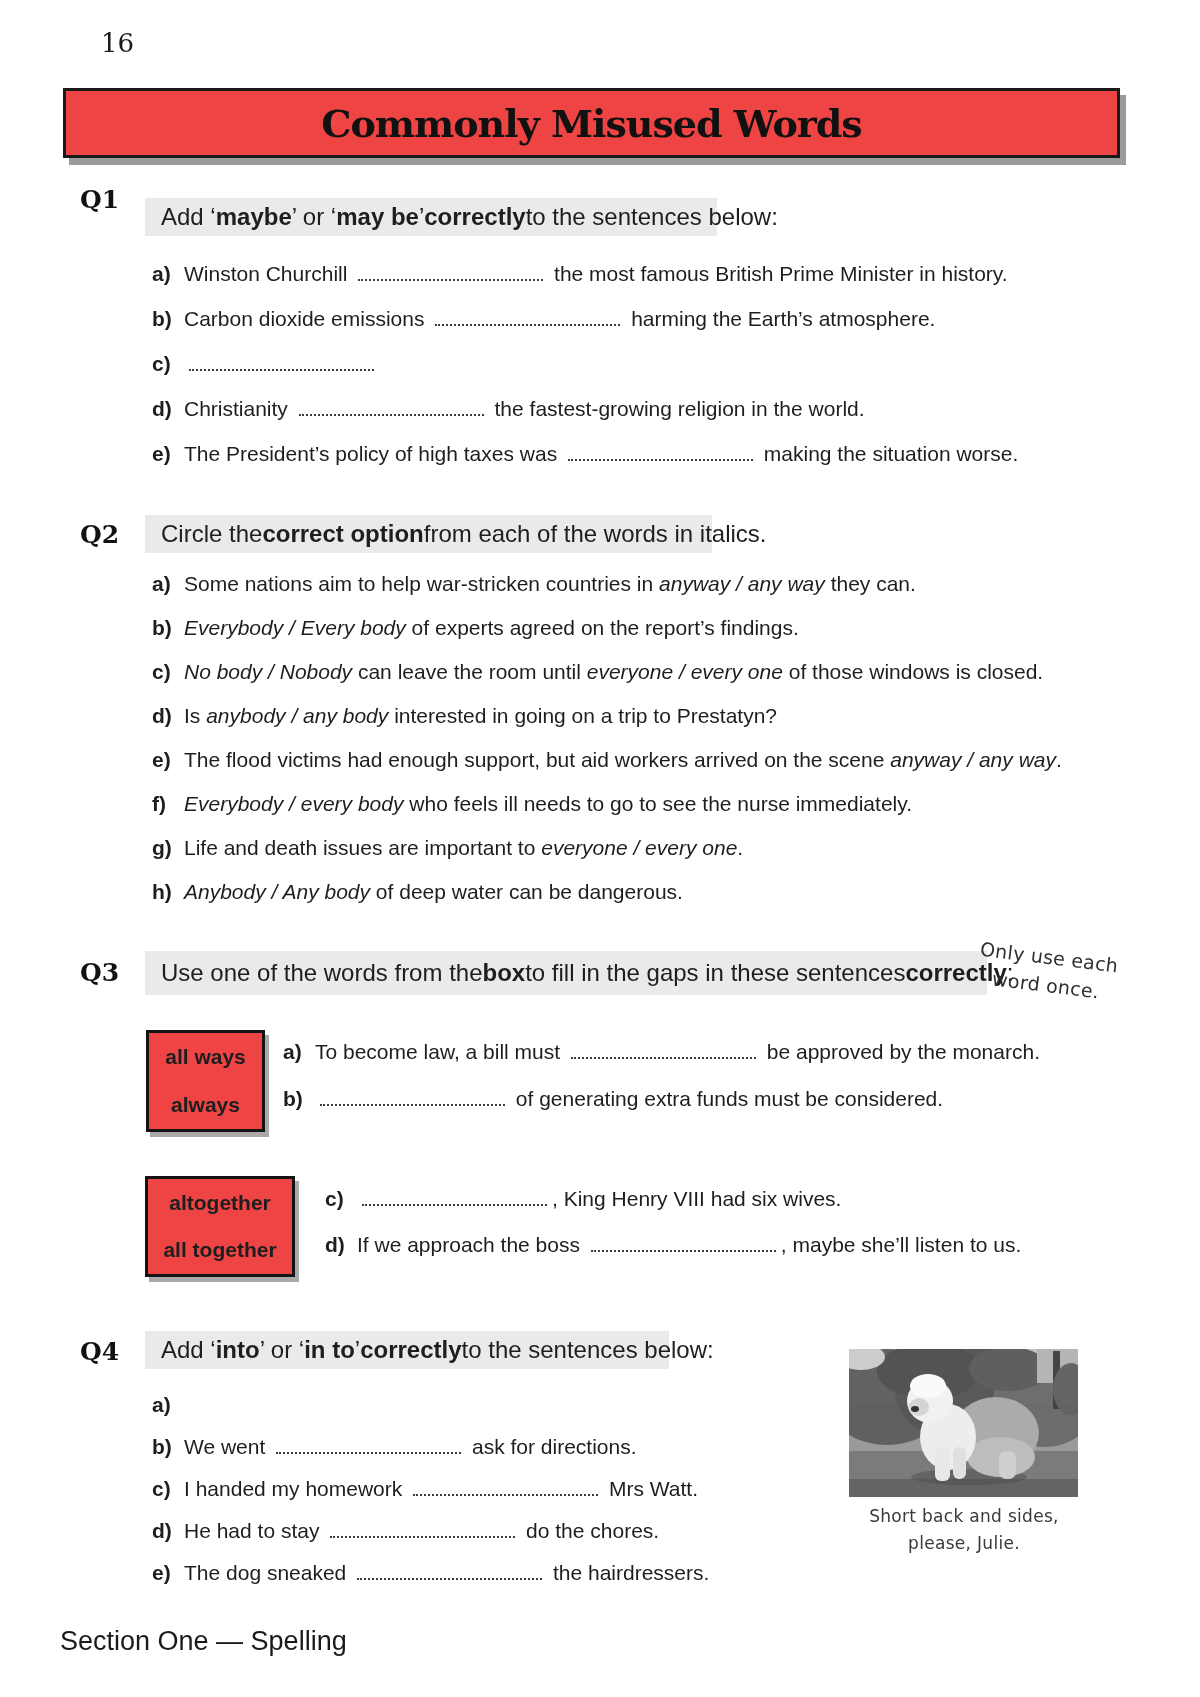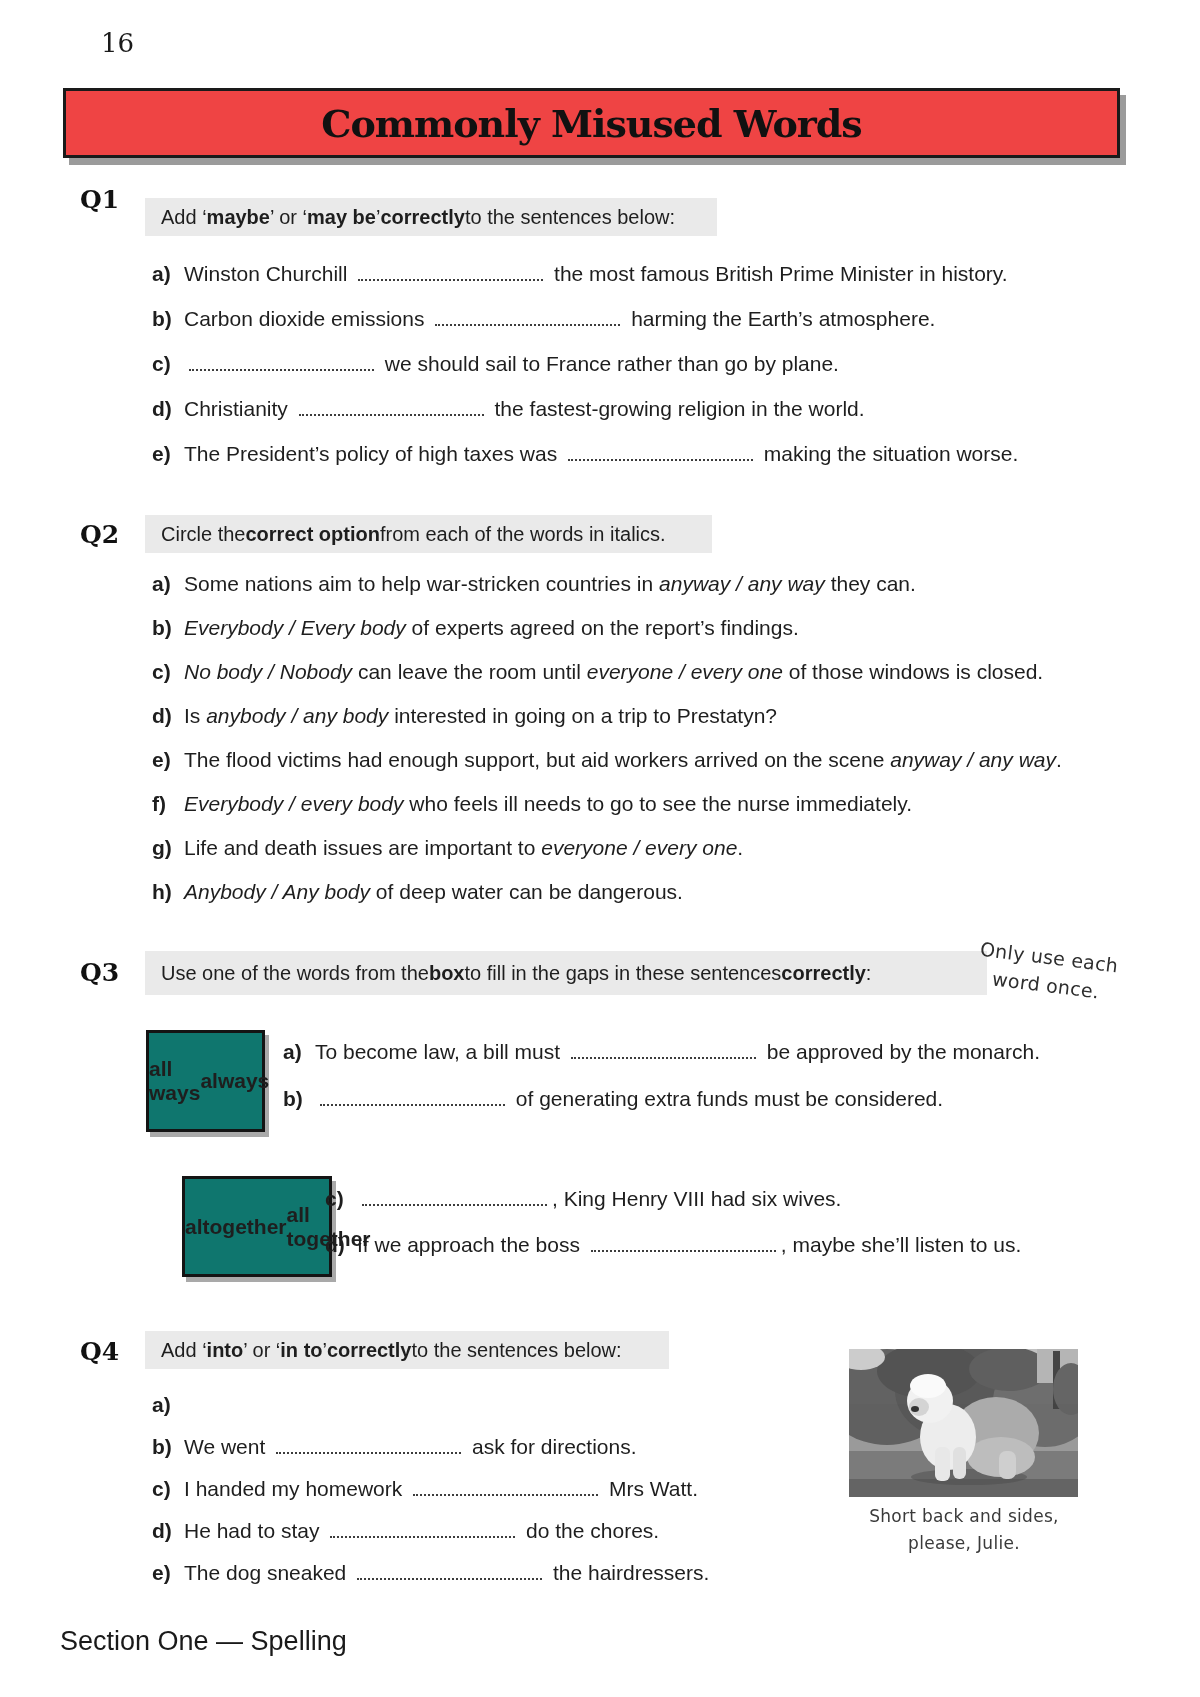--- a/index.html
+++ b/index.html
@@ -10,45 +10,45 @@
   #pageNum{position:absolute;left:57px;top:28px;font-family:"DejaVu Serif",serif;font-size:26px;color:#1a1a1a;margin-left:44px;}
   #titleBox{position:absolute;left:63px;top:88px;width:1051px;height:64px;background:#ef4444;
             border:3px solid #1a1a1a;box-shadow:6px 7px 0 #9b9b9b;
             display:flex;align-items:center;justify-content:center;}
   #titleBox span{font-family:"DejaVu Serif",serif;font-weight:bold;font-size:38px;letter-spacing:-1px;color:#111;}
   #footer{position:absolute;left:60px;top:1626px;font-family:Liberation Sans, sans-serif;font-size:27px;color:#1a1a1a;}
 
   
   .qlabel{position:absolute;left:80px;font-family:"DejaVu Serif",serif;font-weight:bold;font-size:25px;color:#111;}
   .qbar{position:absolute;left:145px;background:#eaeaea;display:flex;align-items:center;
-        padding:0 16px;font-size:20px;white-space:nowrap;}
+        padding:0 16px;font-size:24px;white-space:nowrap;}
   #q1Label{top:185px;} #q1Bar{top:198px;width:540px;height:38px;}
   #q2Label{top:520px;} #q2Bar{top:515px;width:535px;height:38px;}
   #q3Label{top:958px;} #q3Bar{top:951px;width:810px;height:44px;}
   #q4Label{top:1337px;} #q4Bar{top:1331px;width:492px;height:38px;}
 
   
   .items{position:absolute;}
   #q1Items{left:152px;top:262px;} #q1Items .row{height:45px;}
   #q2Items{left:152px;top:572px;} #q2Items .row{height:44px;}
   #q3ItemsAB{left:283px;top:1040px;} #q3ItemsAB .row{height:47px;}
   #q3ItemsCD{left:325px;top:1187px;} #q3ItemsCD .row{height:46px;}
   #q4Items{left:152px;top:1393px;} #q4Items .row{height:42px;}
   .row{display:flex;align-items:baseline;font-size:21px;white-space:nowrap;}
   .row .letter{font-weight:bold;width:32px;flex:none;}
   .rtext{white-space:nowrap;}
   .b{font-weight:bold;} .i{font-style:italic;}
   .blank{display:inline-block;width:185px;height:12px;border-bottom:2.5px dotted #3c3c3c;margin:0 5px;}
 
   
-  .wordbox{position:absolute;background:#0f766e;border:3px solid #141414;box-shadow:4px 5px 0 #a9a9a9;
-           display:flex;justify-content:space-around;align-items:center;
+  .wordbox{position:absolute;background:#ef4444;border:3px solid #141414;box-shadow:4px 5px 0 #a9a9a9;
+           display:flex;flex-direction:column;justify-content:space-around;align-items:center;
            font-weight:bold;font-size:21px;}
   #box1{left:146px;top:1030px;width:113px;height:96px;}
-  #box2{left:145px;top:1176px;width:144px;height:95px;margin-left:37px;}
+  #box2{left:145px;top:1176px;width:144px;height:95px;}
 
   
   #note{position:absolute;left:955px;top:944px;width:185px;text-align:center;
         font-family:"DejaVu Sans",sans-serif;font-size:19px;line-height:1.45;color:#2e2e2e;
         transform:rotate(7deg);letter-spacing:0.3px;}
 
   
   #photo{position:absolute;left:849px;top:1349px;width:229px;height:148px;}
   #caption{position:absolute;left:829px;top:1503px;width:270px;text-align:center;
            font-family:"DejaVu Sans",sans-serif;font-size:17px;line-height:1.6;color:#3a3a3a;letter-spacing:0.3px;}
@@ -81,21 +81,21 @@
         <span class="rtext"><span>Winston Churchill </span><span class="blank"></span><span> the most famous British Prime Minister in history.</span></span>
       </div>
 
       <div class="row">
         <span class="letter">b)</span>
         <span class="rtext"><span>Carbon dioxide emissions </span><span class="blank"></span><span> harming the Earth’s atmosphere.</span></span>
       </div>
 
       <div class="row">
         <span class="letter">c)</span>
-        <span class="rtext"><span class="blank"></span><span> we should sail to France rather than go by plane.</span></span>
+        <span class="rtext"><span class="blank"></span></span>
       </div>
 
       <div class="row">
         <span class="letter">d)</span>
         <span class="rtext"><span>Christianity </span><span class="blank"></span><span> the fastest-growing religion in the world.</span></span>
       </div>
 
       <div class="row">
         <span class="letter">e)</span>
         <span class="rtext"><span>The President’s policy of high taxes was </span><span class="blank"></span><span> making the situation worse.</span></span>

